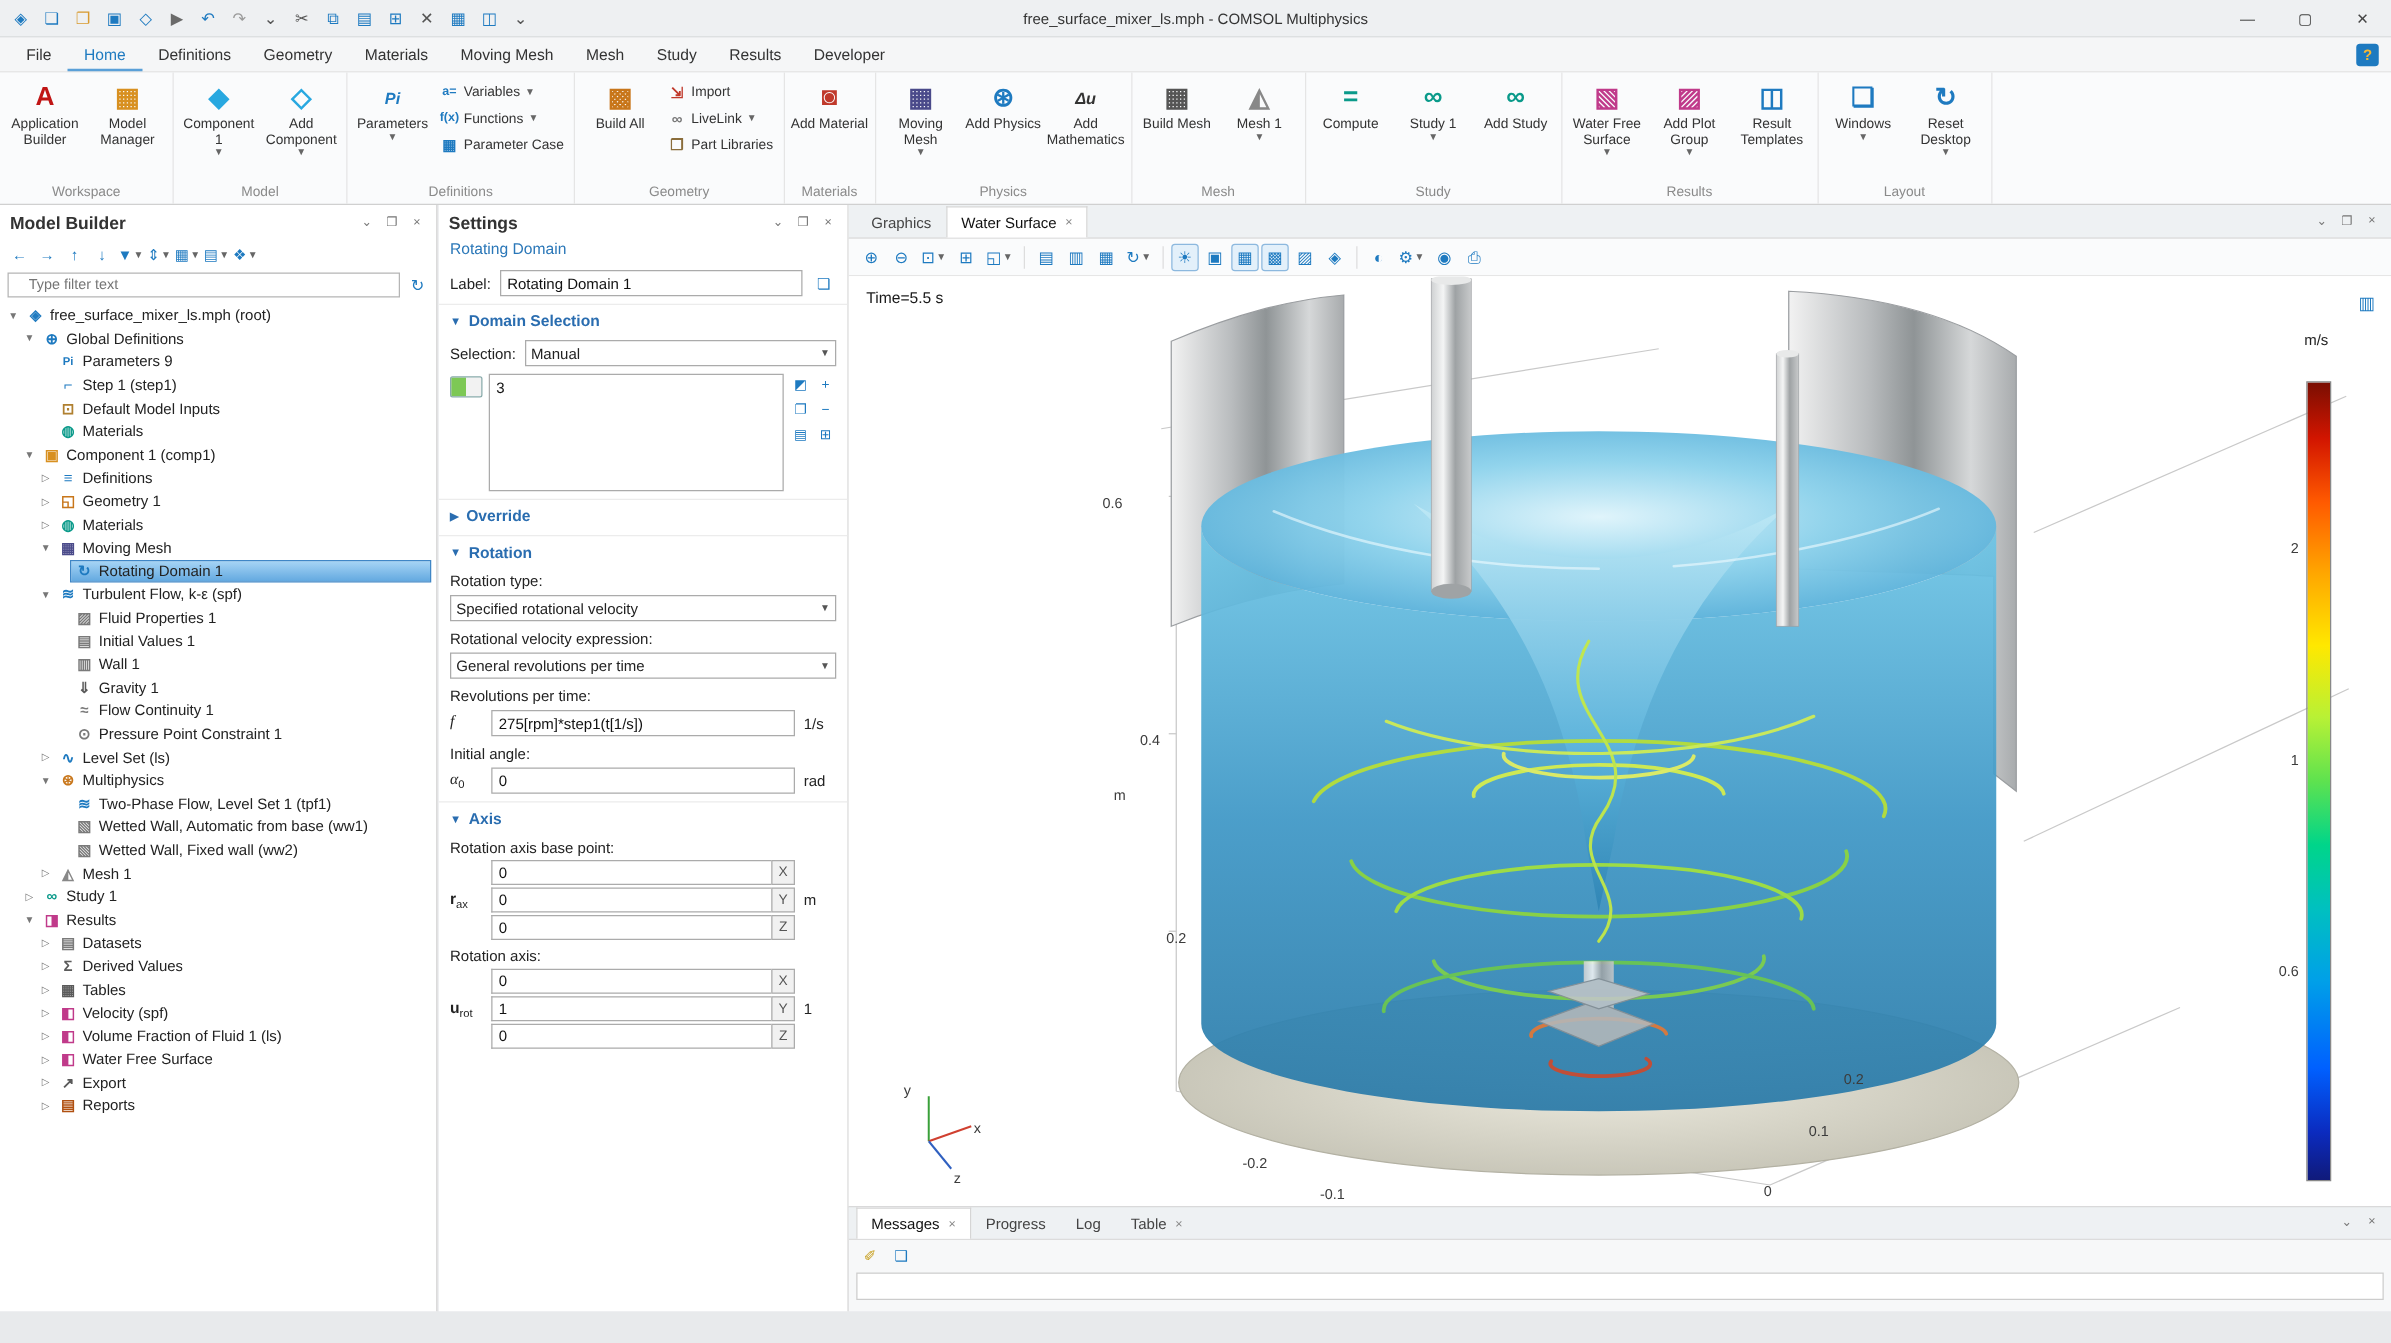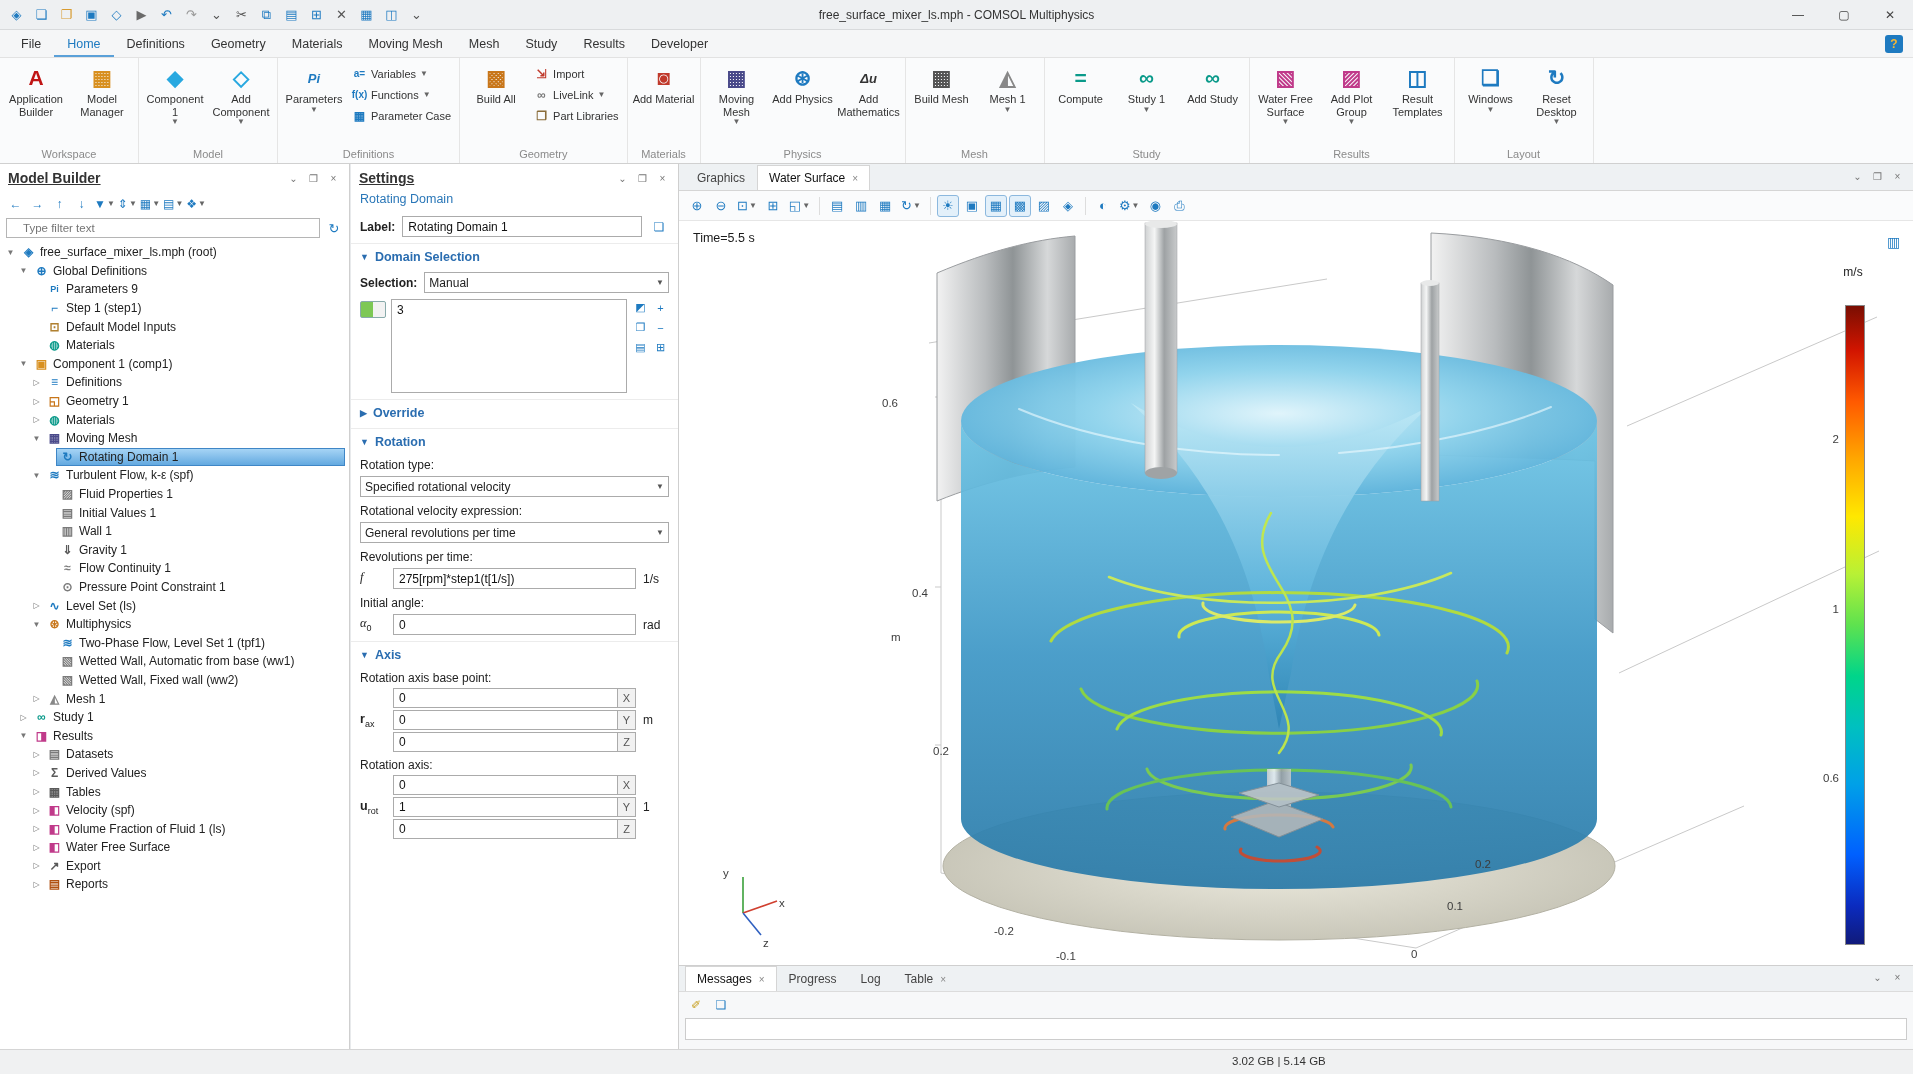--- a/index.html
+++ b/index.html
@@ -28,21 +28,21 @@
   .ricon{width:26px;height:26px;display:flex;align-items:center;justify-content:center;font-size:21px;margin-bottom:2px;font-weight:bold;}
   .ricon.txt{font-size:13px;font-style:italic;}
   .rlabel{font-size:11px;color:#333;text-align:center;line-height:1.15;}
   .rarrow{font-size:8px;color:#666;line-height:1;}
   .rstack{display:flex;flex-direction:column;justify-content:flex-start;gap:4px;padding-top:4px;}
   .rbtn-small{display:flex;align-items:center;gap:4px;font-size:11px;color:#333;padding:1px 4px;border-radius:2px;white-space:nowrap;}
   .ricon-s{width:15px;height:15px;font-size:12px;display:flex;align-items:center;justify-content:center;font-weight:bold;}
 
   
   .panel-header{display:flex;align-items:center;height:28px;padding:0 8px;}
-  .panel-title{font-weight:bold;font-size:14px;color:#333;flex:1;text-decoration:underline;}
+  .panel-title{font-weight:bold;font-size:14px;color:#333;flex:1;}
   .ph-icons{display:flex;gap:5px;}
   .ph-icon{width:15px;height:15px;font-size:10px;color:#777;display:flex;align-items:center;justify-content:center;}
 
   
   #model-builder{position:absolute;left:0;top:164px;width:350px;height:885px;background:#fff;border-right:1px solid #cfcfcf;}
   .mb-toolbar{display:flex;align-items:center;height:24px;padding:0 6px;gap:3px;}
   .mb-tool{min-width:19px;height:19px;display:flex;align-items:center;justify-content:center;color:#1e7ac0;font-size:12px;border-radius:2px;gap:1px;}
   .mb-filter-row{display:flex;align-items:center;padding:2px 6px;gap:5px;}
   .mb-filter-row input{flex:1;height:20px;border:1px solid #b5b5b5;padding:0 16px;font-size:11.5px;color:#333;}
   .mb-refresh{width:18px;height:18px;color:#1e7ac0;font-size:13px;display:flex;align-items:center;justify-content:center;}
@@ -51,21 +51,21 @@
   .twist{width:13px;text-align:center;font-size:8px;color:#777;flex:none;}
   .trow{display:flex;align-items:center;flex:1;height:18px;padding:0 3px;border:1px solid transparent;min-width:0;}
   .ticon{width:15px;height:15px;margin-right:4px;display:flex;align-items:center;justify-content:center;font-size:12px;flex:none;font-weight:bold;}
   .tlabel{overflow:hidden;text-overflow:ellipsis;}
   .tnode.selected .trow{background:linear-gradient(#a6d4f5,#63a9e0);border:1px solid #3f86c6;}
 
   
   #settings-panel{position:absolute;left:351px;top:164px;width:328px;height:885px;background:#fff;border-right:1px solid #cfcfcf;overflow:hidden;}
   .s-subtitle{color:#2a77b8;font-size:12.5px;padding:0 9px 7px;}
   .s-row{display:flex;align-items:center;padding:3px 9px;gap:7px;}
-  .s-caption{font-size:12px;color:#222;white-space:nowrap;font-weight:bold;}
+  .s-caption{font-size:12px;color:#222;white-space:nowrap;}
   input.s-input{flex:1;height:21px;border:1px solid #ababab;background:#fff;padding:0 5px;font-size:12px;color:#111;min-width:0;}
   .s-select{flex:1;height:21px;border:1px solid #ababab;background:#fff;display:flex;align-items:center;padding:0 4px;font-size:12px;justify-content:space-between;min-width:0;}
   .dd-arrow{font-size:8px;color:#555;margin-left:4px;}
   .icon-btn{width:20px;height:20px;display:flex;align-items:center;justify-content:center;color:#1e7ac0;font-size:12px;border:1px solid transparent;}
   .sec-header{display:flex;align-items:center;gap:6px;color:#2a6db0;font-weight:bold;font-size:12.5px;padding:6px 9px 5px;margin-top:3px;border-top:1px solid #ececec;}
   .sec-chev{font-size:9px;}
   .s-field-label{font-size:12px;color:#222;padding:4px 9px 1px;}
   .sel-wrap{display:flex;padding:3px 9px;gap:5px;align-items:flex-start;}
   .sel-active{width:26px;height:17px;border:1px solid #8aa; border-radius:2px;background:linear-gradient(90deg,#7dc855 50%,#f2f2f2 50%);margin-top:2px;}
   .sel-list{flex:1;height:94px;border:1px solid #ababab;background:#fff;padding:3px 5px;font-size:12px;color:#111;}
@@ -902,17 +902,14 @@
           <span class="ph-icon">×</span>
         </div>
       </div>
     <div id="dock-toolbar">
         <span class="dock-tool" style="color: rgb(200, 160, 32);">✐</span>
         <span class="dock-tool" style="color: rgb(30, 122, 192);">❑</span>
       </div>
     <div id="dock-content"></div>
   </div>
 
-  <div id="statusbar">
-    <span id="memory">3.02 GB | 5.14 GB</span>
-  </div>
 
 </div>
 
 </body></html>

